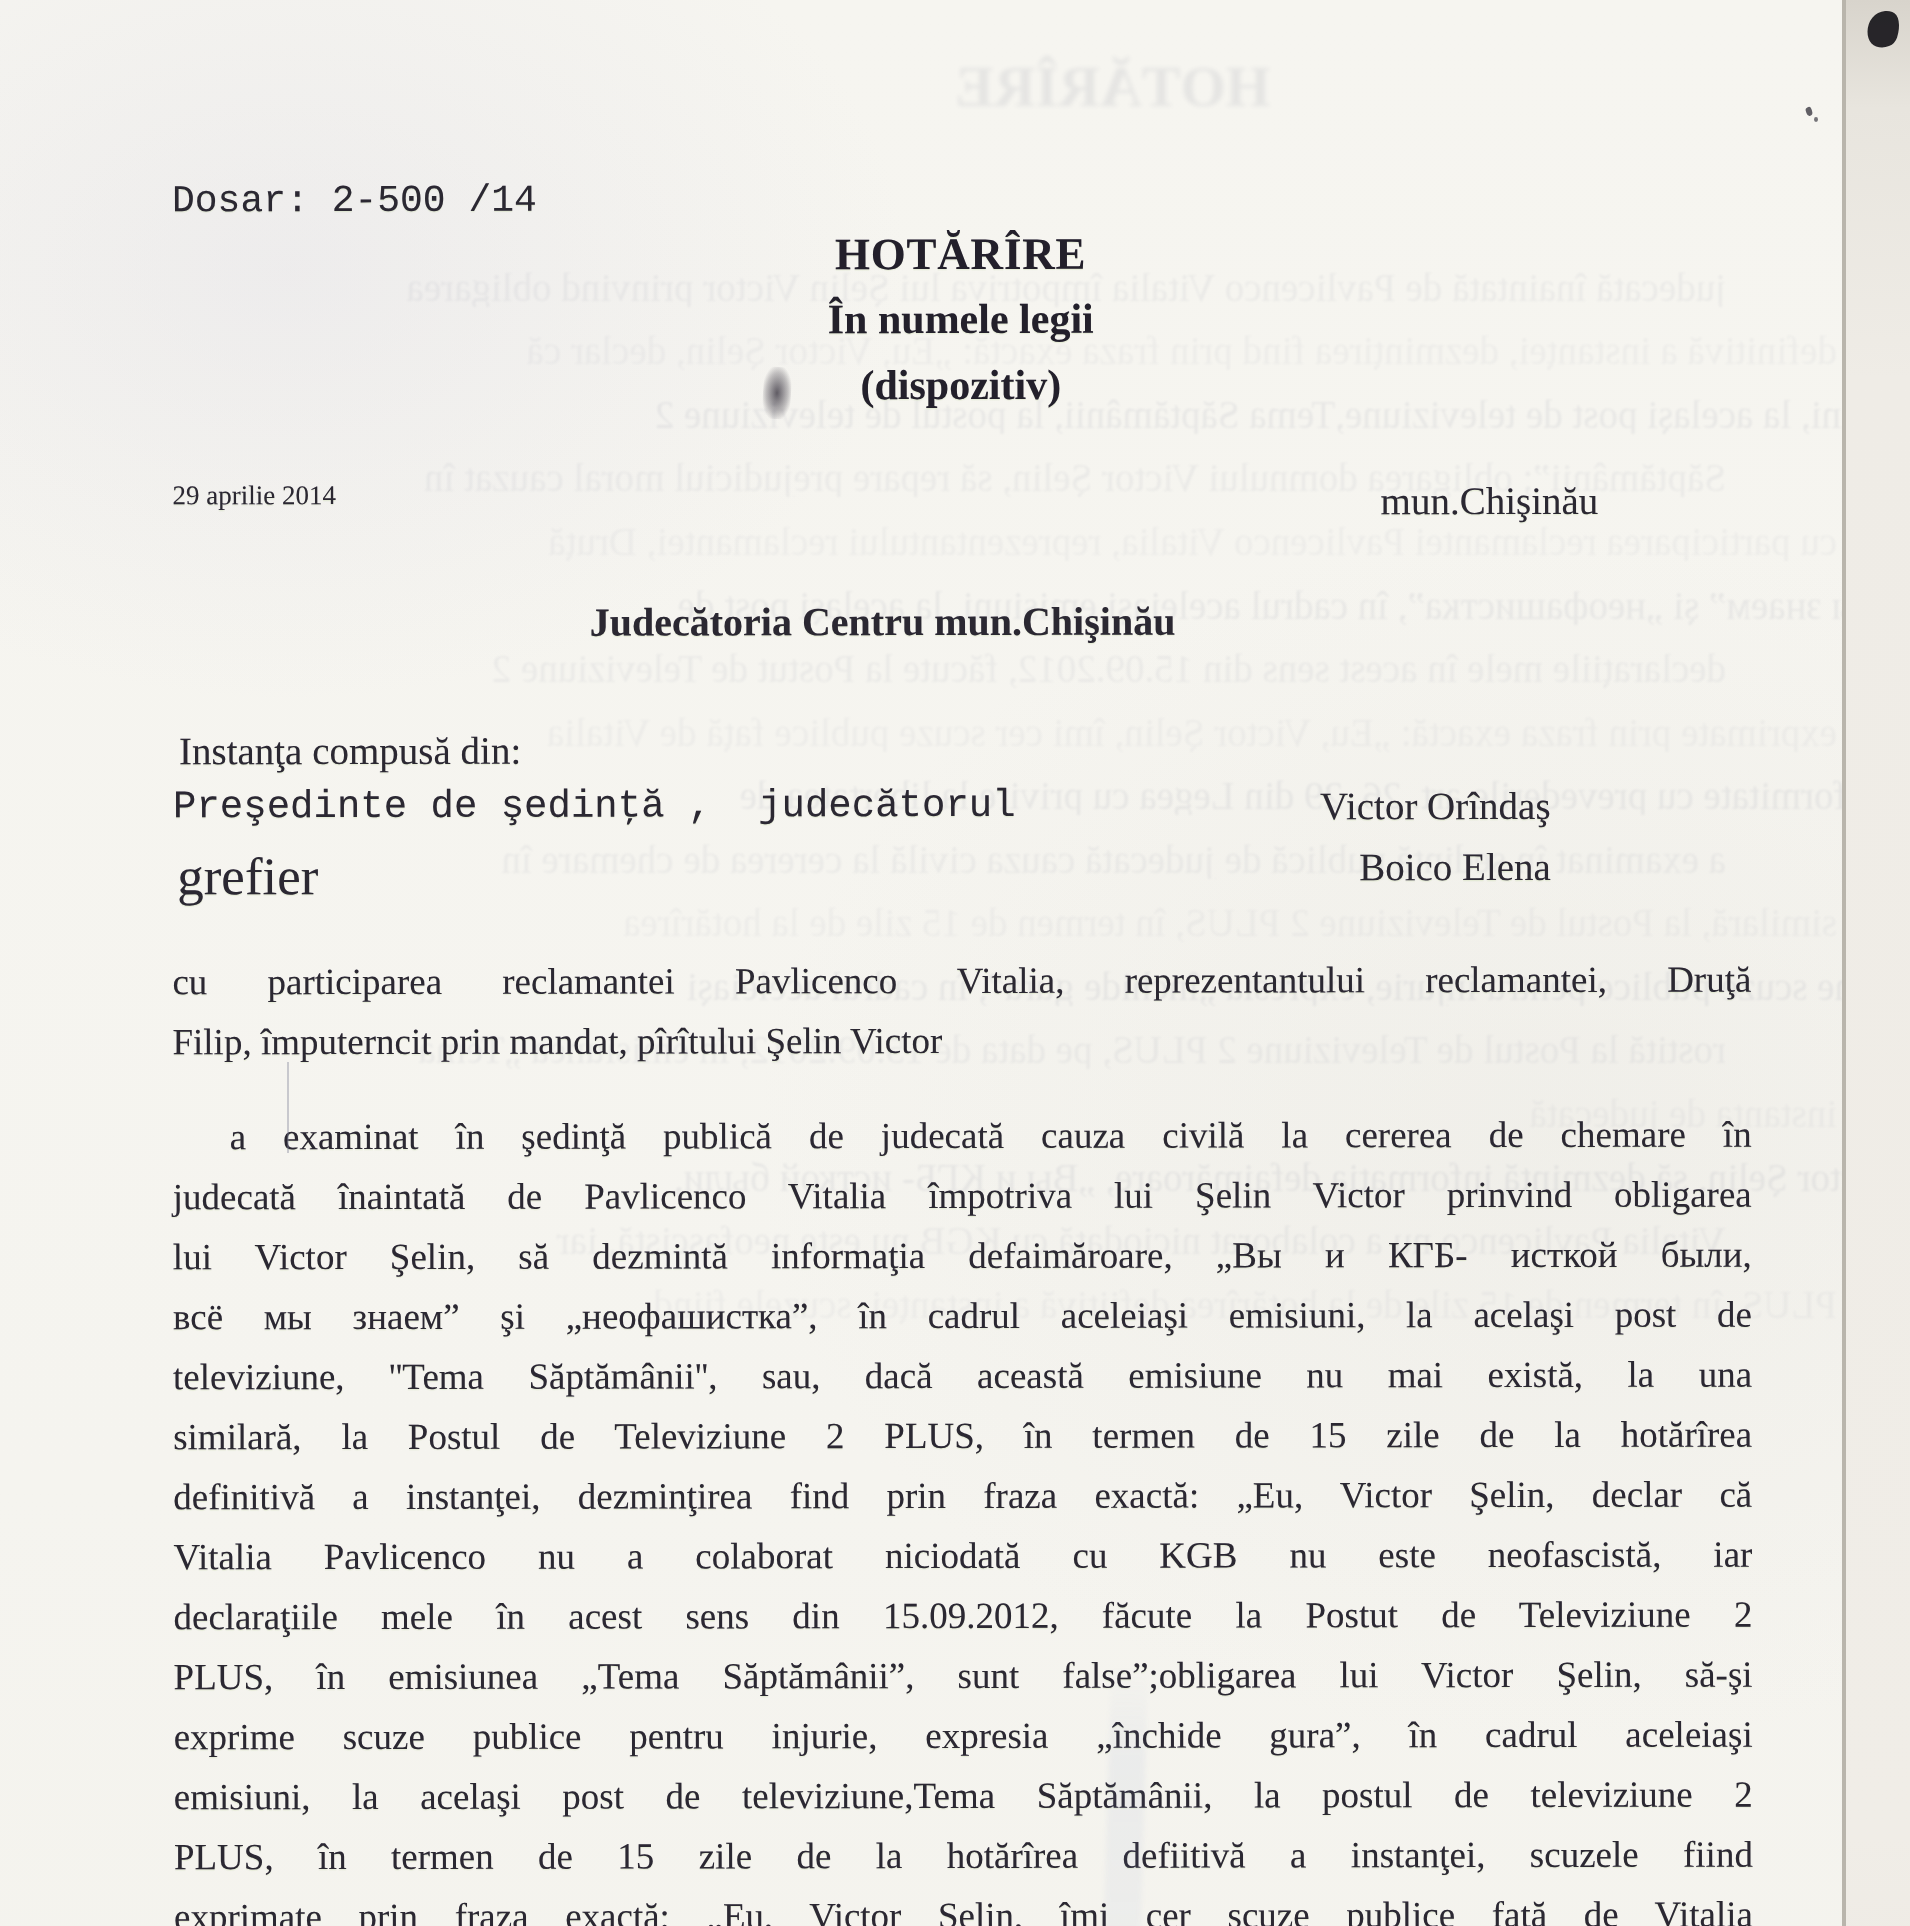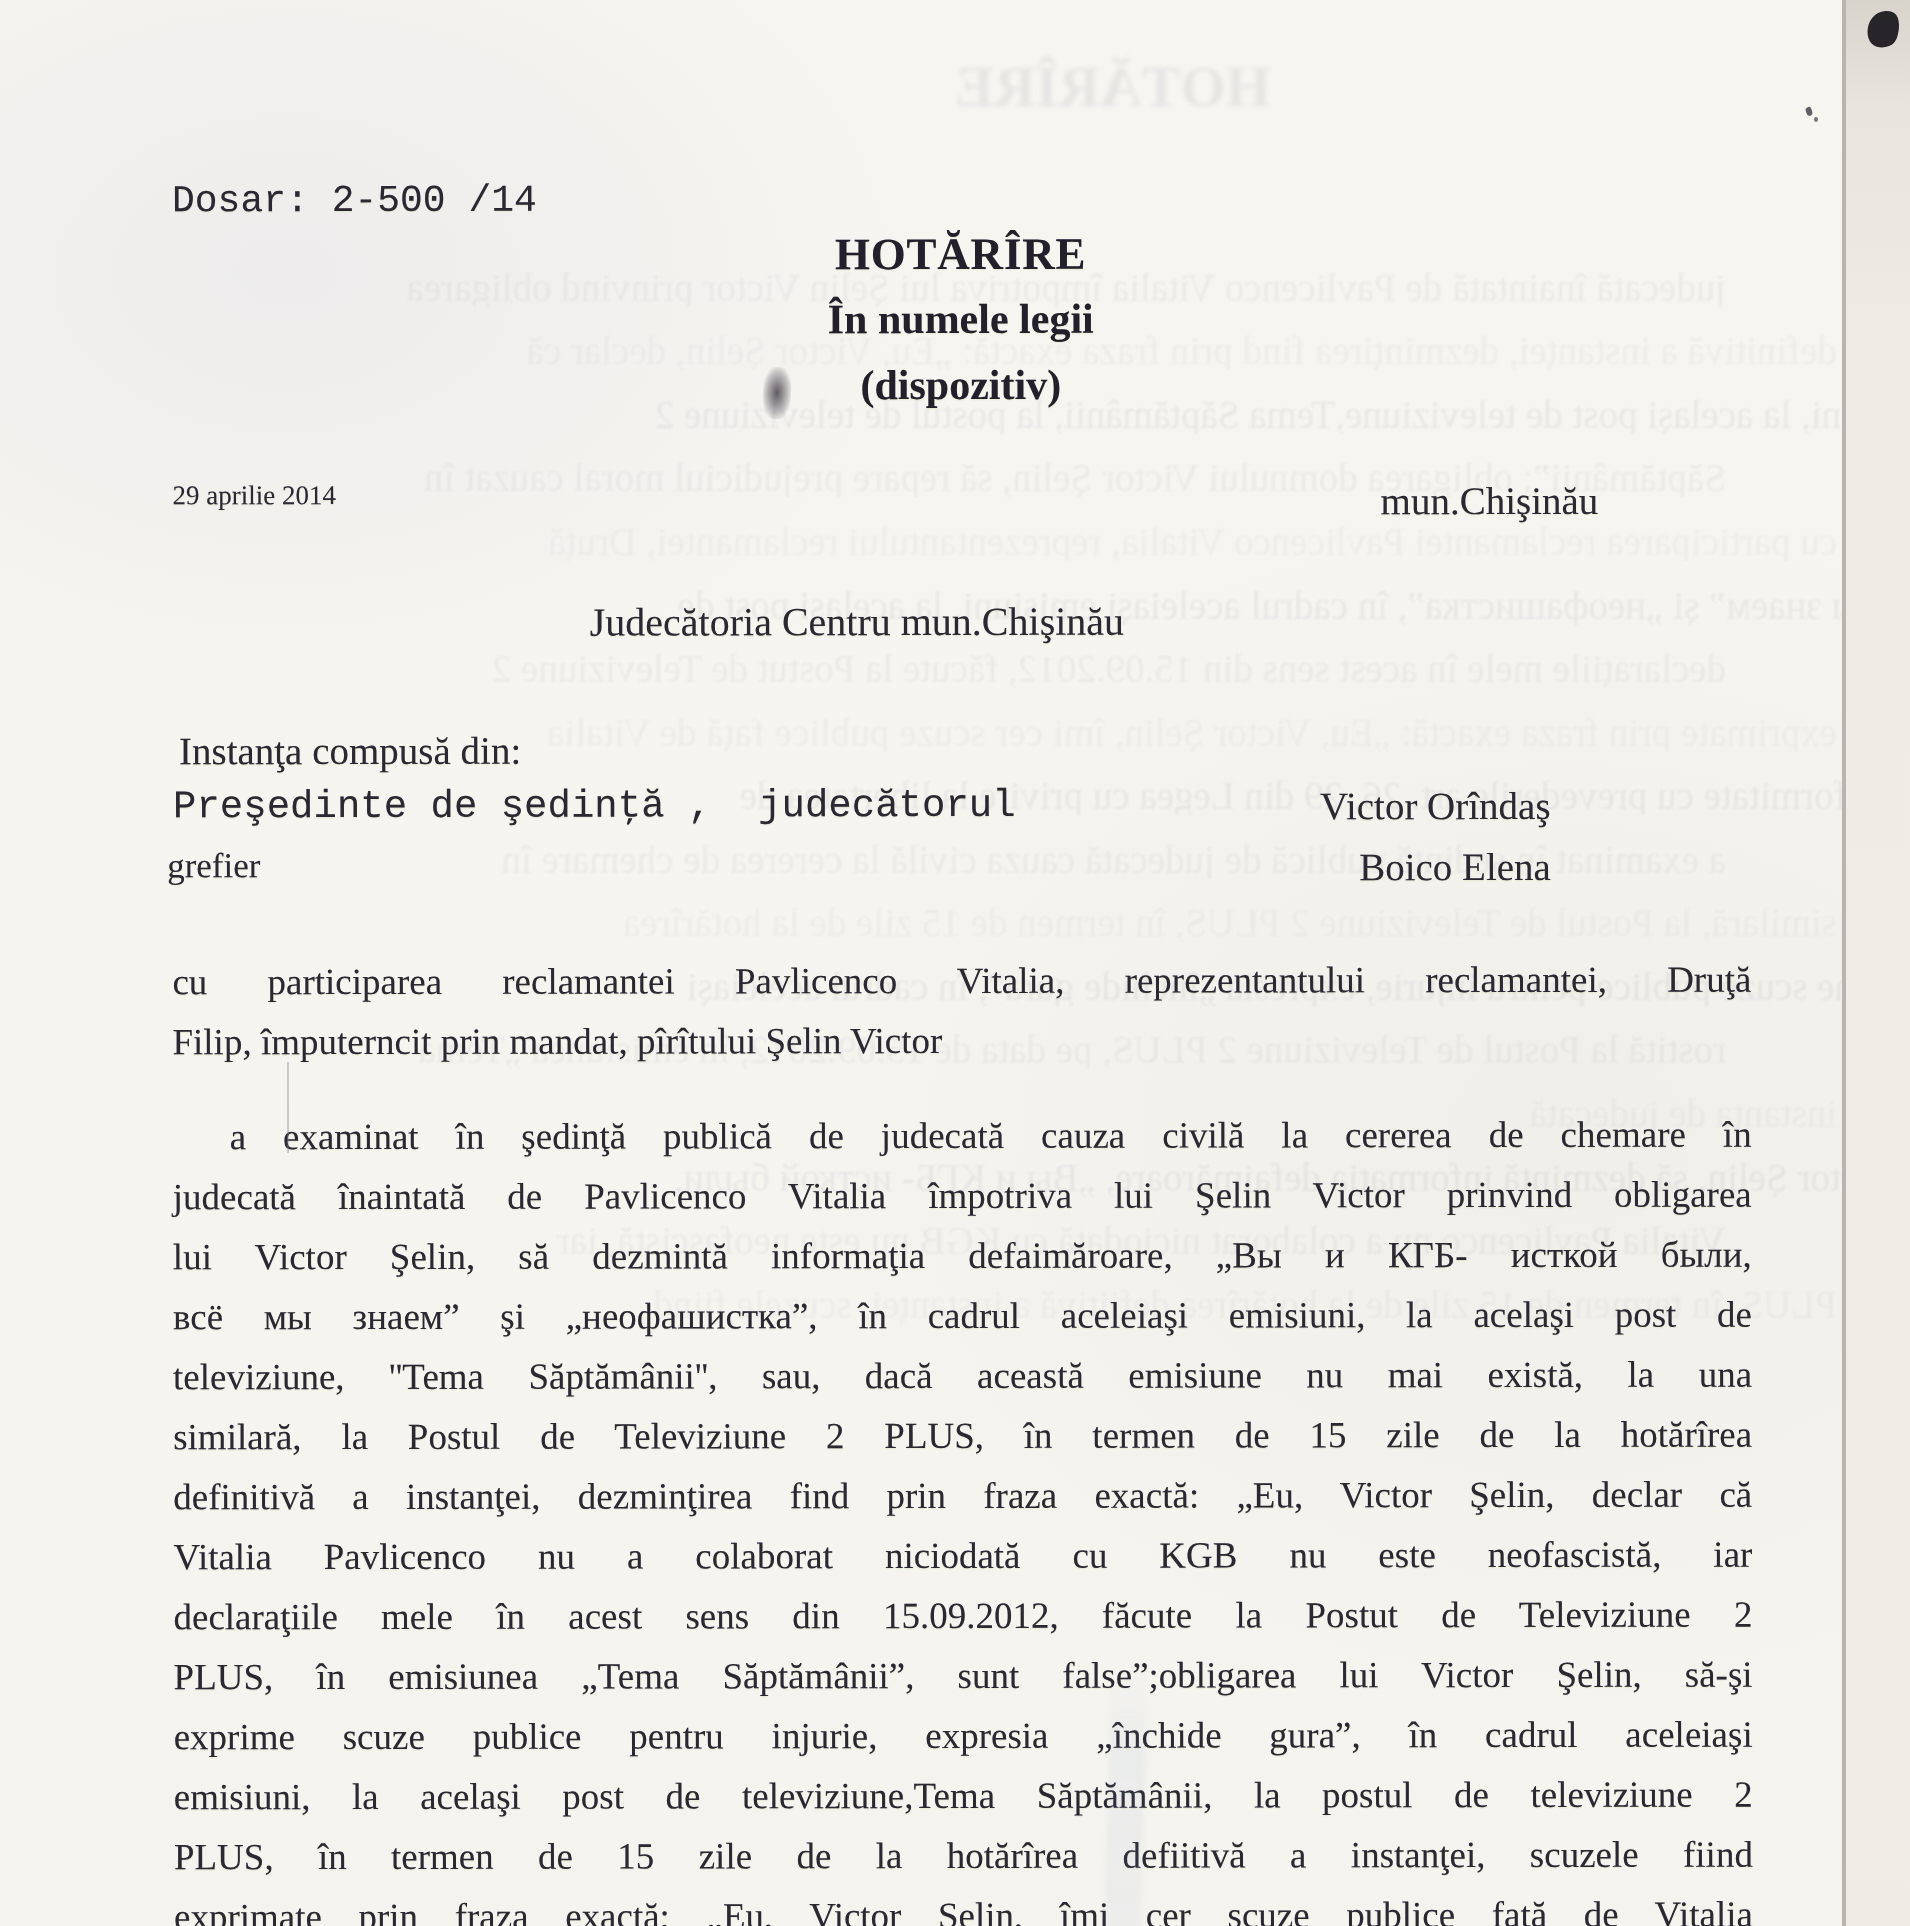--- a/index.html
+++ b/index.html
@@ -13,25 +13,25 @@
   .content > div{position:absolute;}
   .pre{white-space:pre;font-family:Liberation Mono, monospace;}
   .ink{color:#2b2832;text-shadow:0 1.2px 0.8px rgba(150,190,90,.16), 0 0 0.4px rgba(90,60,130,.30);}
   .bold{font-weight:bold;color:#23202b;}
   .dosar{left:174px;top:178px;font-size:38px;}
   .t1{left:173px;top:228px;width:1579px;text-align:center;font-size:45px;letter-spacing:0.8px;}
   .t2{left:173px;top:295px;width:1579px;text-align:center;font-size:42px;}
   .t3{left:173px;top:361px;width:1579px;text-align:center;font-size:42px;}
   .date{left:174px;top:479px;font-size:27px;}
   .city{left:1382px;top:479px;font-size:39px;}
-  .court{left:591px;top:598px;font-size:40px;}
+  .court{left:591px;top:598px;font-size:40px;font-weight:bold;}
   .comp{left:180px;top:727px;font-size:39px;}
   .r1{left:174px;top:784px;font-size:39px;}
   .n1{left:1321px;top:784px;font-size:39px;}
-  .r2{left:168px;top:845px;font-size:35px;}
+  .r2{left:178px;top:845px;font-size:53px;}
   .n2{left:1360px;top:845px;font-size:39px;text-align:right;}
   .body-block{left:173px;top:951px;width:1579px;font-size:37px;}
   .para{margin:0;}
   .body-block .para:nth-child(2){margin-top:35px;}
   .bline{height:60px;line-height:60px;}
   .jl{text-align:justify;text-align-last:justify;}
   .ll{text-align:left;}
   .ind{text-indent:57px;}
 
   

